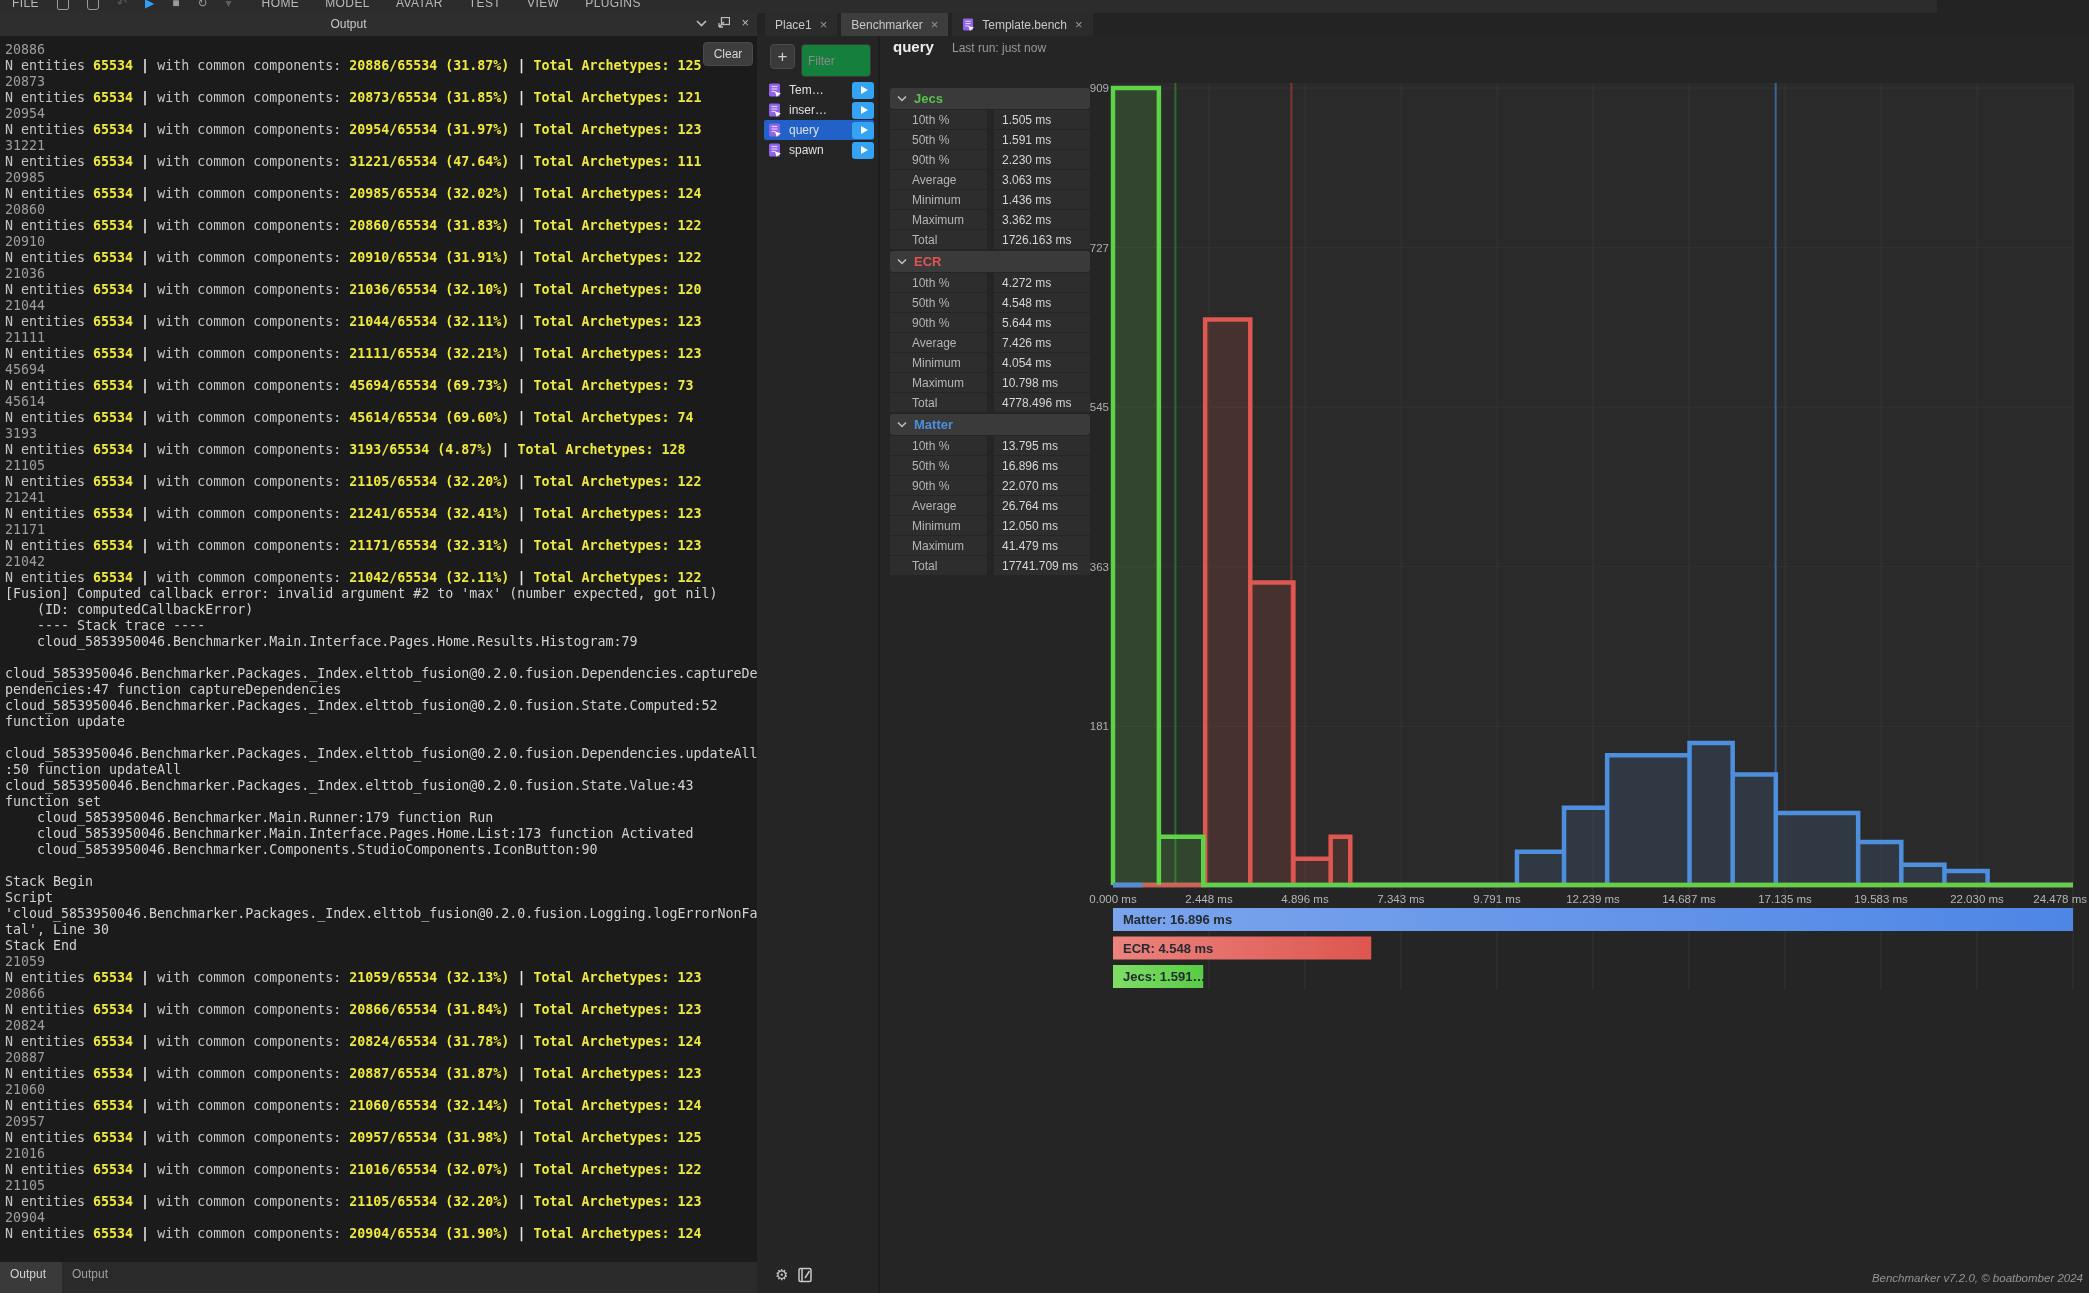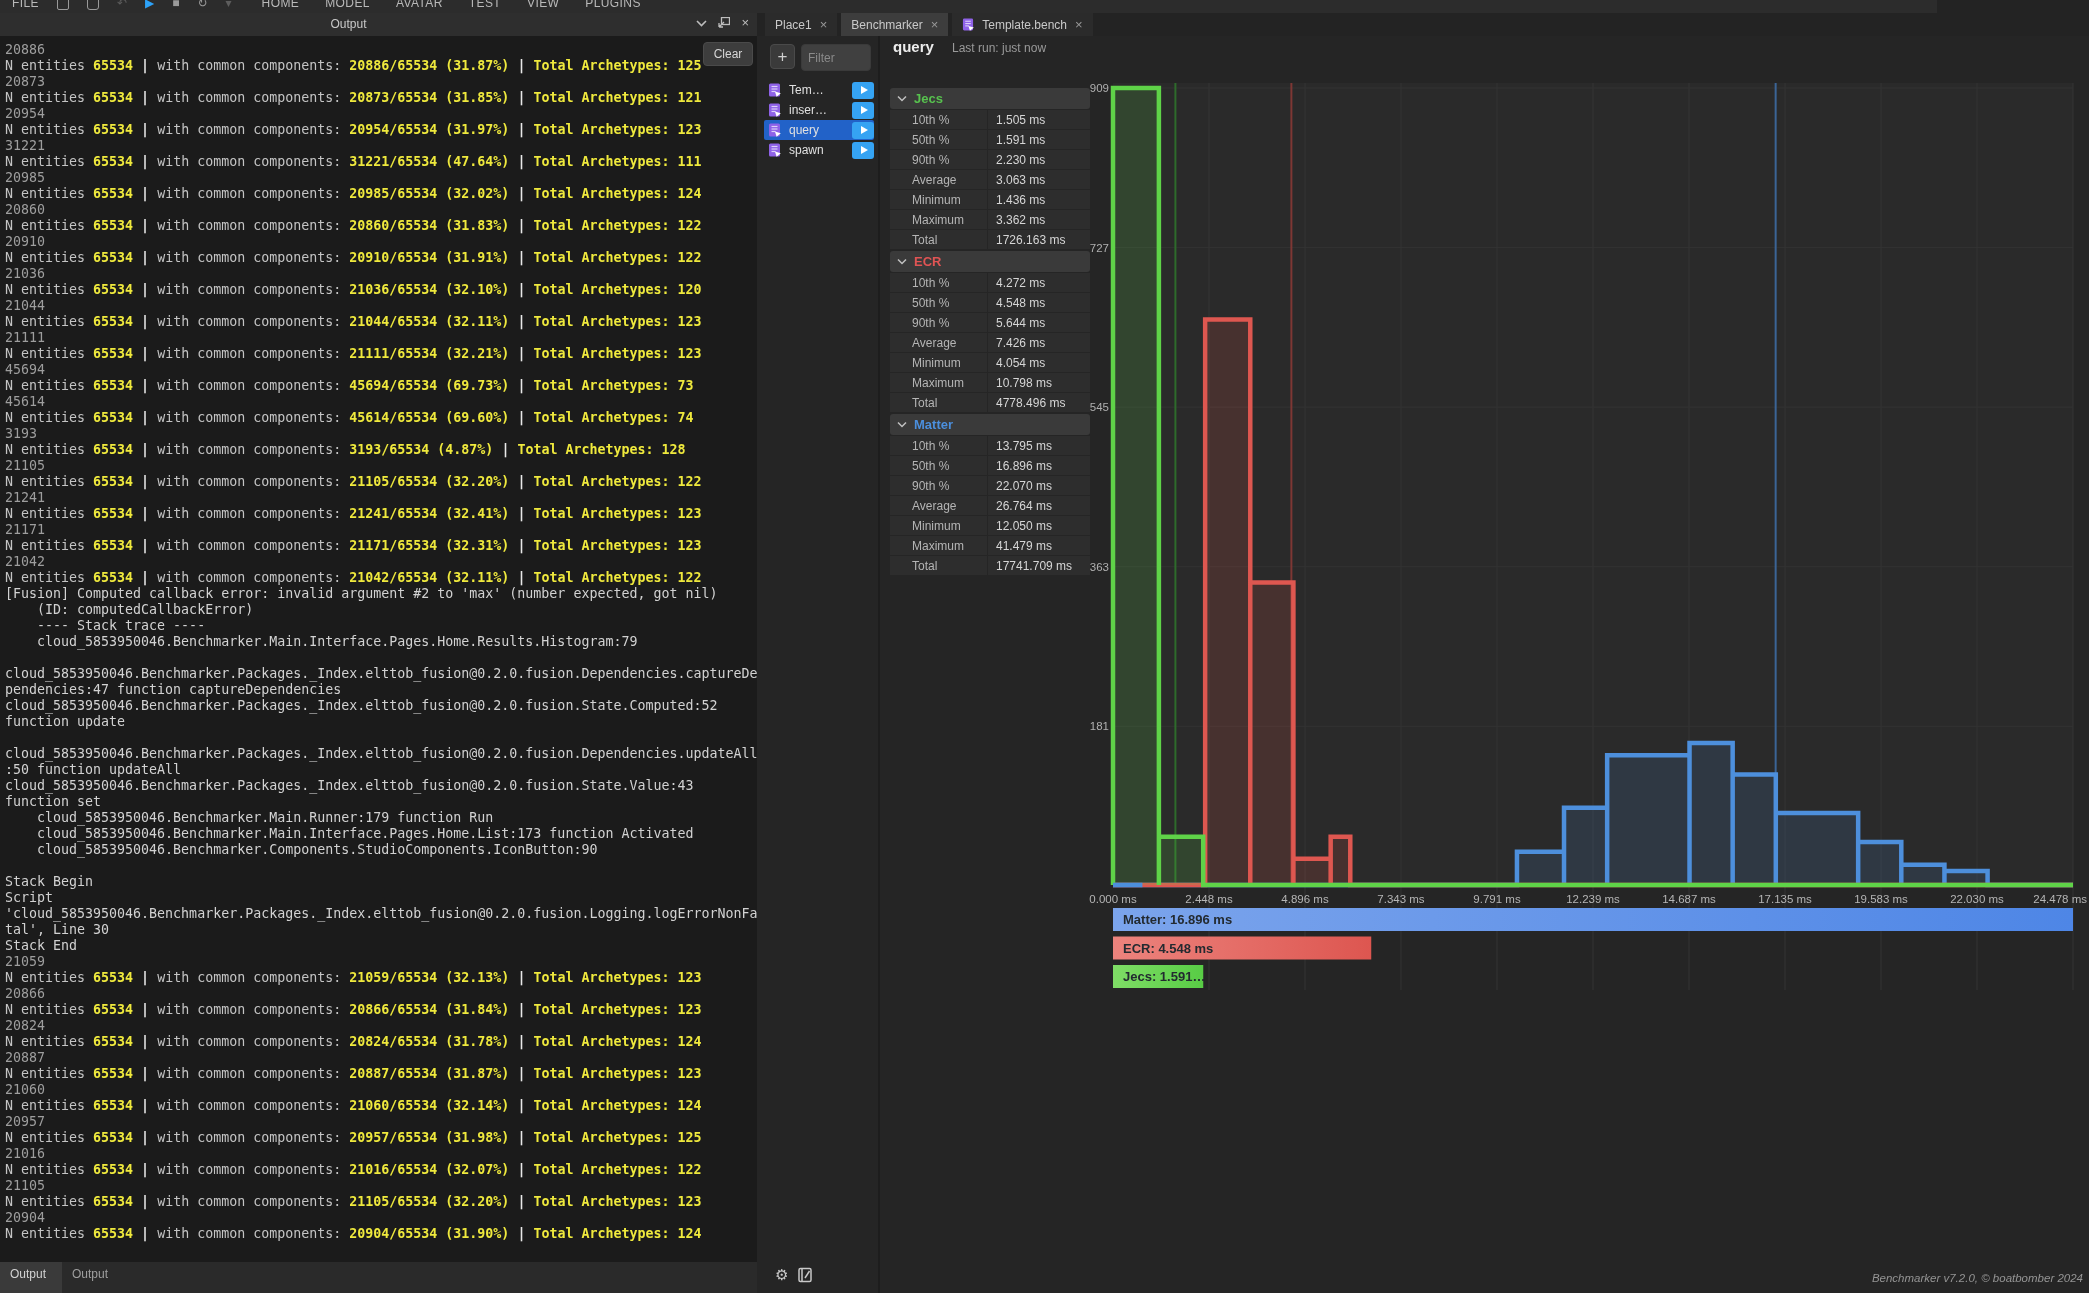--- a/index.html
+++ b/index.html
@@ -34,38 +34,38 @@
   
   .tabbar{position:absolute;left:757px;top:13px;width:1332px;height:23px;background:#232323;display:flex;gap:4px;padding-left:8px;}
   .doctab{display:flex;align-items:center;gap:8px;padding:0 10px;background:#2b2b2b;color:#c9c9c9;font-size:12px;height:23px;}
   .doctab.active{background:#3d3d3d;}
   .tab-close{color:#999;font-size:13px;}
   
   .bench{position:absolute;left:757px;top:36px;width:1332px;height:1257px;background:#252525;}
   .list-divider{position:absolute;left:878px;top:36px;width:2px;height:1257px;background:#1d1d1d;}
   .add-btn{position:absolute;left:770px;top:44px;width:25px;height:25px;background:#3a3a3a;border:1px solid #4a4a4a;
     border-radius:4px;color:#cfcfcf;font-size:17px;line-height:23px;text-align:center;box-sizing:border-box;}
-  .filter-input{position:absolute;left:801px;top:44px;width:70px;height:27px;background:#404040;border:1px solid #3a3a3a;
+  .filter-input{position:absolute;left:801px;top:44px;width:70px;height:33px;background:#15803d;border:1px solid #3a3a3a;
     border-radius:4px;color:#d0d0d0;font-size:12px;padding:0 6px;box-sizing:border-box;font-family:"Liberation Sans",sans-serif;}
   .filter-input::placeholder{color:#8a8a8a;}
   .bench-list{position:absolute;left:764px;top:80px;width:110px;}
   .bl-row{display:flex;align-items:center;height:20px;padding-left:4px;gap:8px;border-radius:2px;}
   .bl-row.selected{background:#2262c8;}
   .bl-label{flex:1;color:#e0e0e0;font-size:12px;white-space:nowrap;overflow:hidden;}
   .play-btn{width:22px;height:17px;background:#35a3f3;border-radius:3px;display:flex;align-items:center;justify-content:center;flex:none;}
   .play-tri{width:0;height:0;border-left:7px solid #fff;border-top:4.5px solid transparent;border-bottom:4.5px solid transparent;margin-left:2px;}
   .panel-bottom-icons{position:absolute;left:775px;top:1266px;display:flex;gap:10px;align-items:center;color:#c8c8c8;font-size:15px;}
   .run-name{position:absolute;left:893px;top:38px;color:#ececec;font-size:15px;font-weight:bold;}
   .run-last{position:absolute;left:952px;top:41px;color:#9a9a9a;font-size:12px;}
   
   .stats{position:absolute;left:890px;top:88px;width:200px;}
   .stat-section{margin-bottom:2px;}
   .stat-header{height:21px;background:#3a3a3a;border-radius:3px;display:flex;align-items:center;gap:7px;padding-left:7px;margin-bottom:1px;}
   .stat-name{font-size:13px;font-weight:bold;}
-  .stat-row{display:flex;gap:1px;margin-bottom:1px;height:19px;}
+  .stat-row{display:flex;gap:7px;margin-bottom:1px;height:19px;}
   .stat-k{width:97px;background:#2d2d2d;color:#b5b5b5;font-size:12px;display:flex;align-items:center;padding-left:22px;box-sizing:border-box;}
   .stat-v{flex:1;background:#2d2d2d;color:#d6d6d6;font-size:12px;display:flex;align-items:center;padding-left:8px;}
   
   .chart-wrap{position:absolute;left:1085px;top:75px;width:1004px;height:920px;}
   .footer{position:absolute;right:6px;top:1272px;color:#949494;font-size:11.5px;font-style:italic;}
 </style>
 </head>
 <body>
 
 <div id="root">

